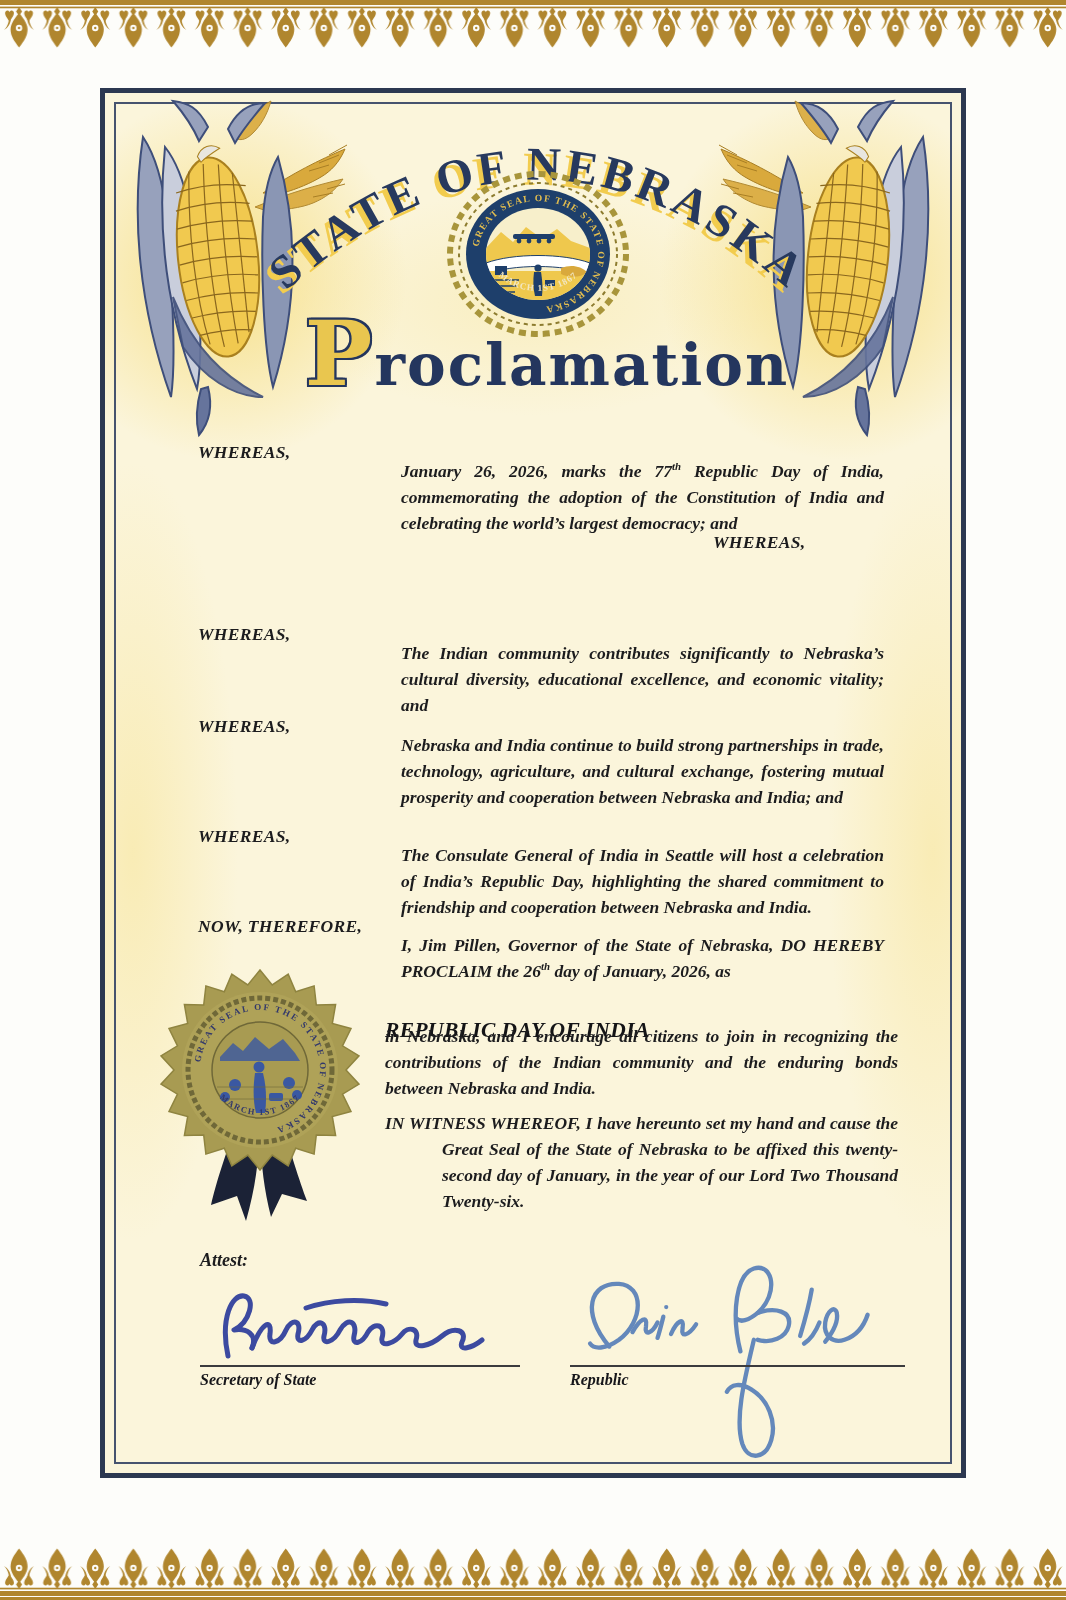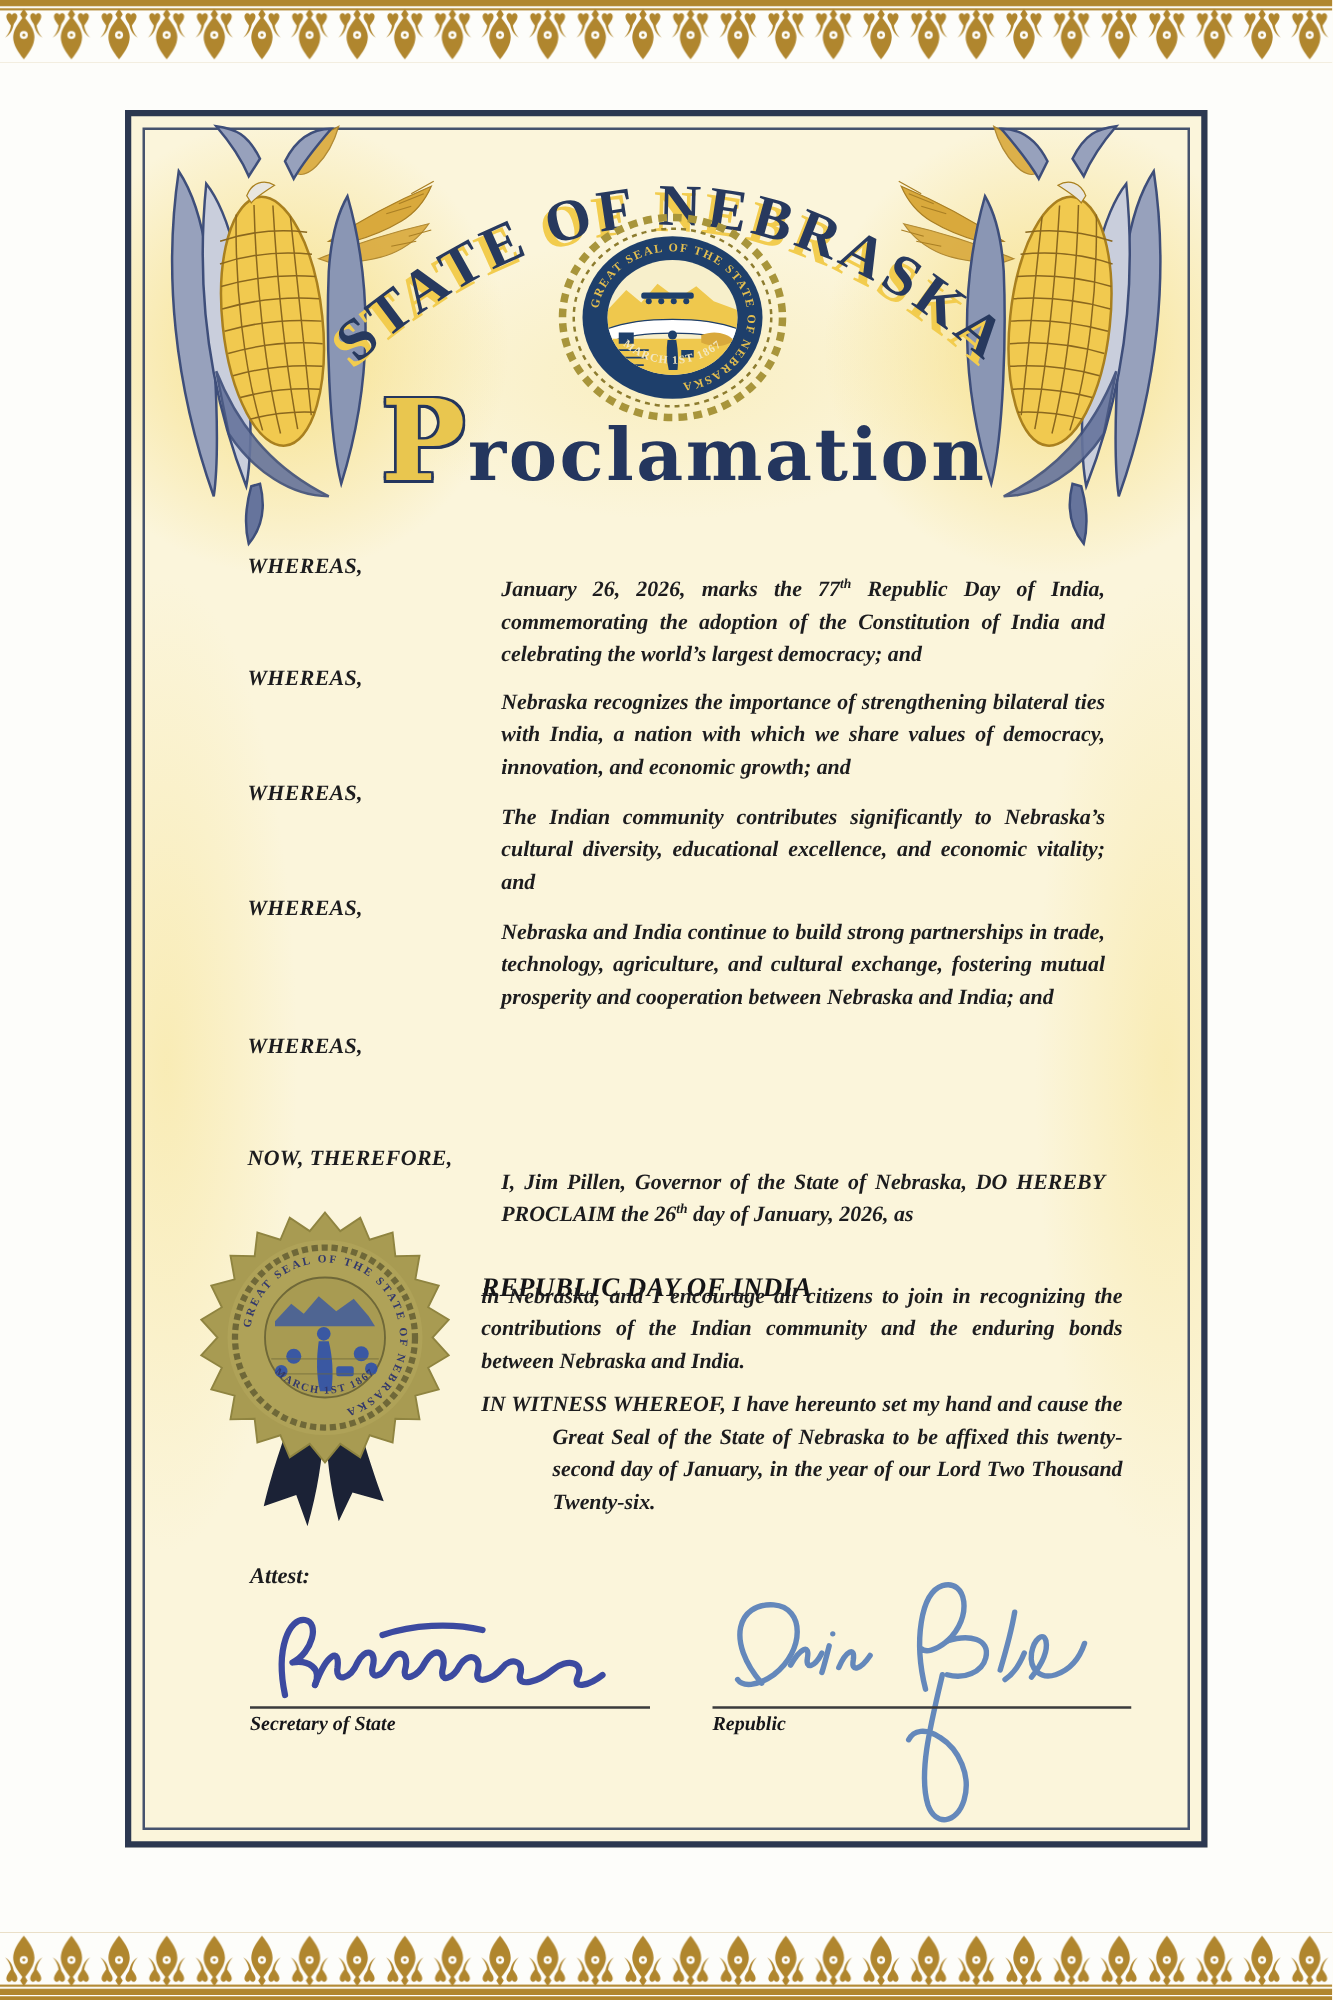--- a/index.html
+++ b/index.html
@@ -18,21 +18,21 @@
       radial-gradient(ellipse 320px 150px at 428px 210px, rgba(247,230,160,.45), rgba(247,230,160,0) 75%),
       #FBF5DB;}
   .frame-inner{position:absolute;inset:9px;border:2px solid #46536E;pointer-events:none;}
   .abs{position:absolute;}
   .doc-title{position:absolute;left:0;right:0;top:218px;margin:0;text-align:center;
     font-family:"DejaVu Serif",serif;font-weight:bold;font-size:58px;line-height:86px;
     color:#24365E;letter-spacing:2px;padding-left:28px;}
   .doc-title::first-letter{font-size:1.55em;color:#E9C64F;
     text-shadow:-2px 0 #24365E,2px 0 #24365E,0 -2px #24365E,0 2px #24365E,
                 -2px -2px #24365E,2px 2px #24365E,-2px 2px #24365E,2px -2px #24365E;}
-  .clause{position:absolute;left:93px;width:702px;display:flex;}
+  .clause{position:absolute;left:93px;width:702px;display:flex;justify-content:flex-end;}
   .clause .lab{flex:none;width:187px;font-weight:bold;font-style:italic;font-size:17.5px;
     color:#1C1C1E;letter-spacing:.3px;}
   .clause p{margin:16px;flex:1;font-weight:bold;font-style:italic;font-size:17.5px;line-height:26px;
     text-align:justify;color:#1C1C1E;}
   sup{font-size:.62em;line-height:0;vertical-align:super;}
   .proc-title{position:absolute;left:280px;width:513px;top:925px;text-align:left;
     font-weight:bold;font-style:italic;font-size:21.5px;color:#141416;letter-spacing:.4px;}
   .body-par{position:absolute;left:280px;width:513px;margin:0;font-weight:bold;font-style:italic;
     font-size:17.5px;line-height:26px;text-align:justify;color:#1C1C1E;}
   .witness{padding-left:57px;text-indent:-57px;box-sizing:border-box;}
@@ -234,32 +234,32 @@
     </svg>
 
     <h1 class="doc-title">Proclamation</h1>
 
     <div class="clause" style="top:349px">
       <span class="lab">WHEREAS,</span>
       <p>January 26, 2026, marks the 77<sup>th</sup> Republic Day of India, commemorating the adoption of the Constitution of India and celebrating the world’s largest democracy; and</p>
     </div>
     <div class="clause" style="top:439px">
       <span class="lab">WHEREAS,</span>
-      <p>Nebraska recognizes the importance of strengthening bilateral ties with India, a nation with which we share values of democracy, innovation, and economic growth; and</p>
     </div>
     <div class="clause" style="top:531px">
       <span class="lab">WHEREAS,</span>
       <p>The Indian community contributes significantly to Nebraska’s cultural diversity, educational excellence, and economic vitality; and</p>
     </div>
     <div class="clause" style="top:623px">
       <span class="lab">WHEREAS,</span>
       <p>Nebraska and India continue to build strong partnerships in trade, technology, agriculture, and cultural exchange, fostering mutual prosperity and cooperation between Nebraska and India; and</p>
     </div>
     <div class="clause" style="top:733px">
       <span class="lab">WHEREAS,</span>
+      <p>The Consulate General of India in Seattle will host a celebration of India’s Republic Day, highlighting the shared commitment to friendship and cooperation between Nebraska and India.</p>
     </div>
     <div class="clause" style="top:823px">
       <span class="lab">NOW, THEREFORE,</span>
       <p>I, Jim Pillen, Governor of the State of Nebraska, DO HEREBY PROCLAIM the 26<sup>th</sup> day of January, 2026, as</p>
     </div>
 
     <div class="proc-title">REPUBLIC DAY OF INDIA</div>
 
     <p class="body-par witness" style="top:1017px">IN WITNESS WHEREOF, I have hereunto set my hand and cause the Great Seal of the State of Nebraska to be affixed this twenty-second day of January, in the year of our Lord Two Thousand Twenty-six.</p>
     <p class="body-par" style="top:930px">in Nebraska, and I encourage all citizens to join in recognizing the contributions of the Indian community and the enduring bonds between Nebraska and India.</p>

